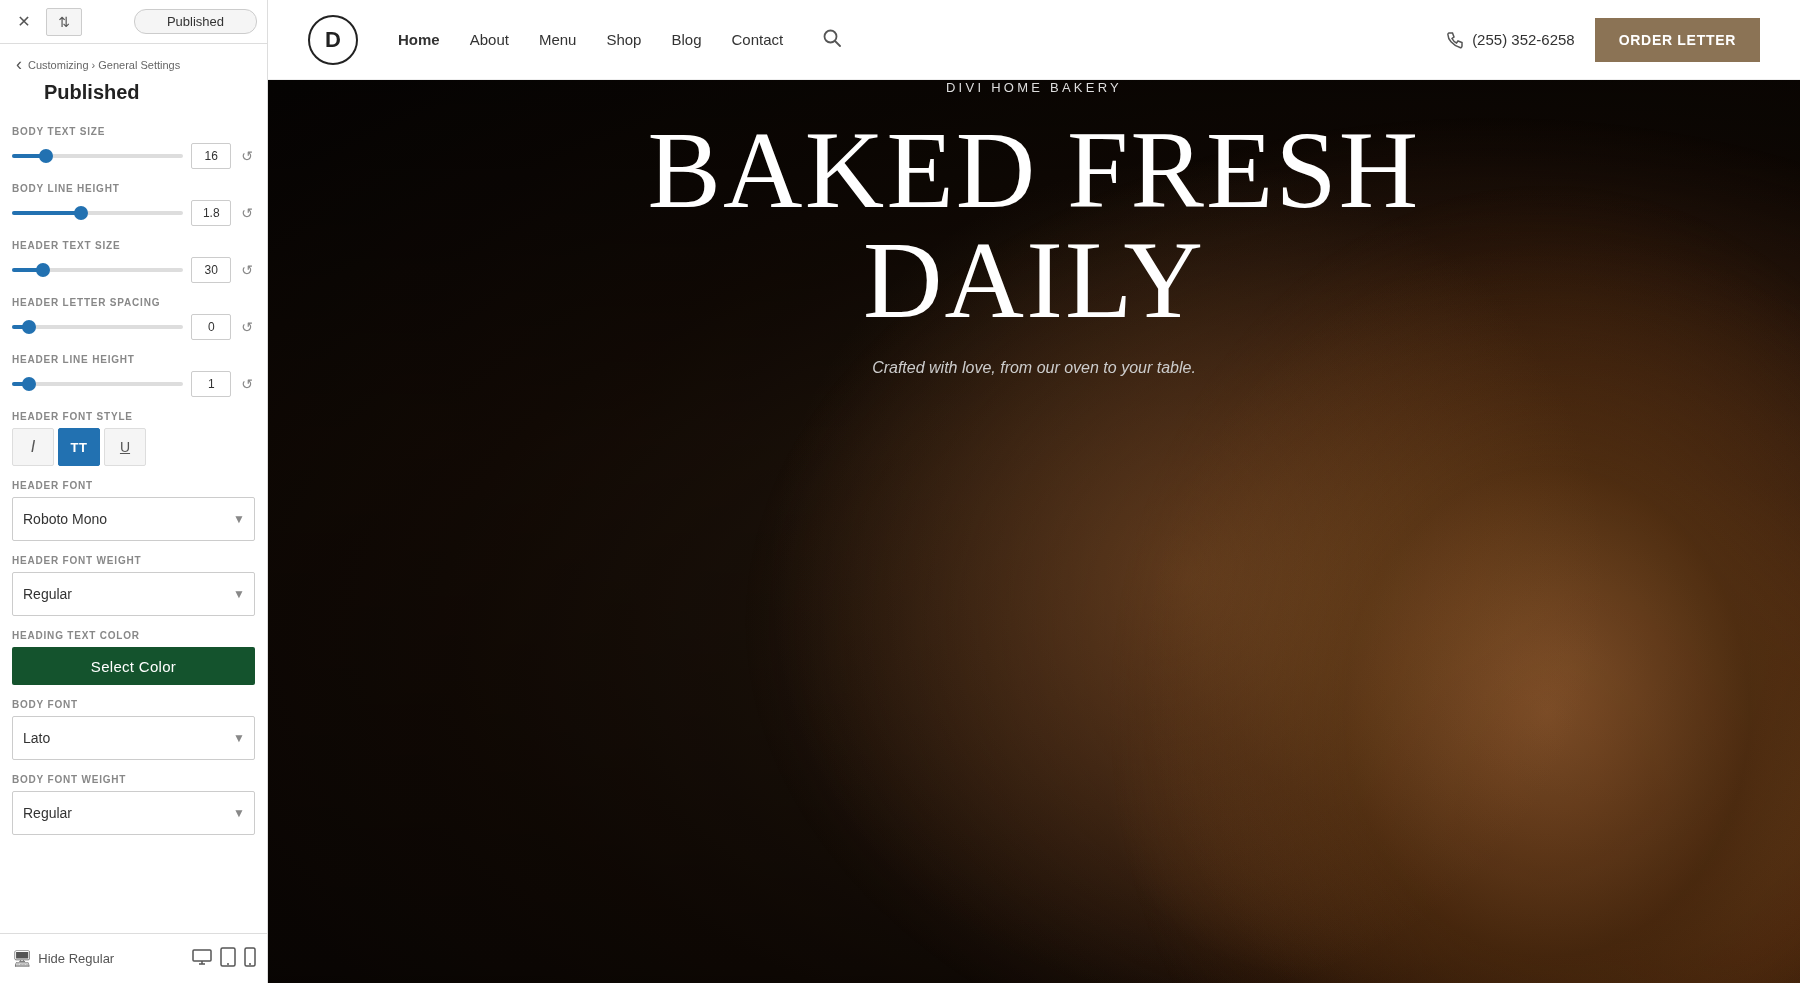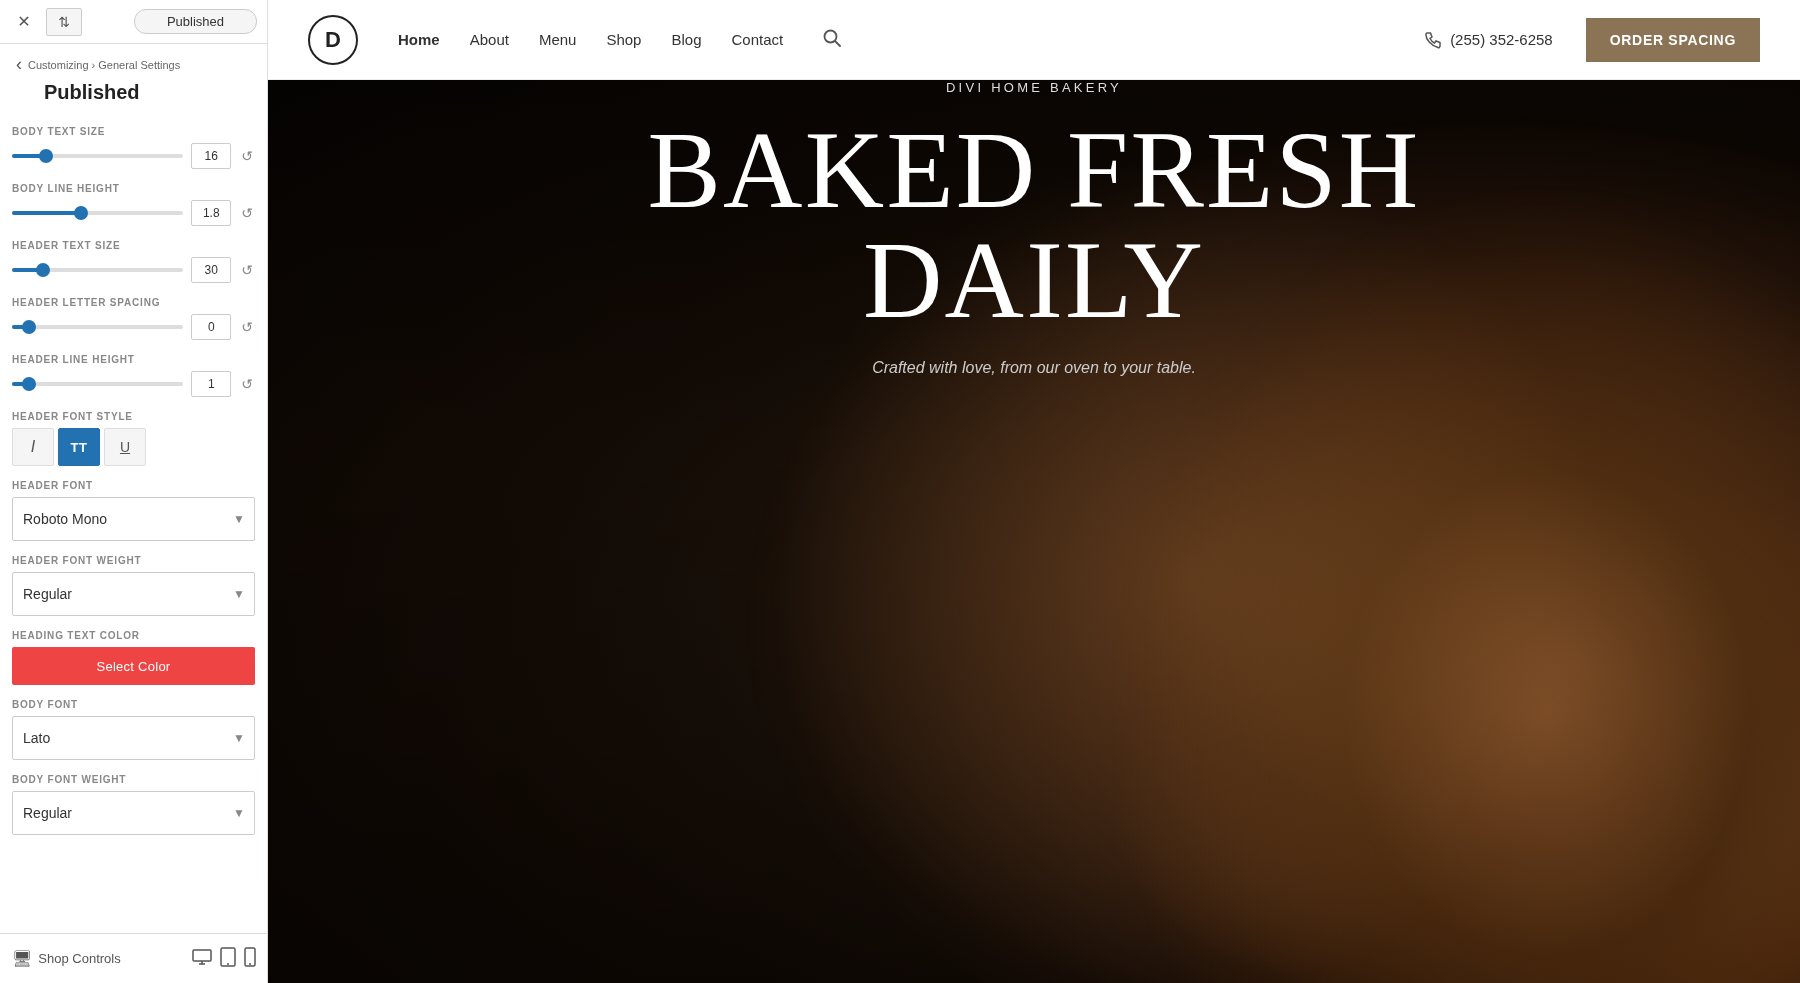--- a/index.html
+++ b/index.html
@@ -168,24 +168,24 @@
       right: 10px; top: 50%;
       transform: translateY(-50%);
       pointer-events: none;
       color: #888; font-size: 12px;
     }
 
     
     .color-btn {
       width: 100%;
       height: 38px;
-      background: #ef4444;
+      background: #14532d;
       border: none;
       color: #fff;
-      font-size: 13px;
+      font-size: 15px;
       cursor: pointer;
       border-radius: 2px;
       letter-spacing: 0.02em;
     }
 
     
     .panel-bottom {
       position: absolute;
       bottom: 0;
       left: 0;
@@ -244,21 +244,21 @@
       display: flex; gap: 30px; align-items: center; flex: 1;
     }
     .nav-link {
       font-size: 15px; color: #333; text-decoration: none; cursor: pointer;
     }
     .nav-link.active { font-weight: 700; }
     .nav-search {
       font-size: 16px; color: #555; cursor: pointer; margin-left: 10px;
     }
     .nav-right {
-      display: flex; align-items: center; gap: 33px; margin-left: auto;
+      display: flex; align-items: center; gap: 20px; margin-left: auto;
     }
     .nav-phone {
       display: flex; align-items: center; gap: 8px; font-size: 15px; color: #333;
     }
     .order-btn {
       background: #8b7355;
       color: #fff;
       border: none;
       padding: 14px 24px;
       font-size: 14px;
@@ -488,21 +488,21 @@
         </select>
         <span class="dropdown-arrow">▼</span>
       </div>
     </div>
 
   </div>
 
   <div class="panel-bottom">
     <button class="hide-controls-btn">
       <span style="font-size:16px;">🖥</span>
-      <span>Shop Controls</span>
+      <span>Hide Regular</span>
     </button>
     <div class="device-icons">
       <button class="device-icon-btn">
         <svg width="20" height="16" viewBox="0 0 20 16" fill="none" xmlns="http://www.w3.org/2000/svg">
           <rect x="1" y="1" width="18" height="11" rx="1" stroke="#555" stroke-width="1.5" fill="none"></rect>
           <line x1="7" y1="15" x2="13" y2="15" stroke="#555" stroke-width="1.5"></line>
           <line x1="10" y1="12" x2="10" y2="15" stroke="#555" stroke-width="1.5"></line>
         </svg>
       </button>
       <button class="device-icon-btn">
@@ -539,21 +539,21 @@
         </svg>
       </span>
     </div>
     <div class="nav-right">
       <div class="nav-phone">
         <svg width="18" height="18" viewBox="0 0 18 18" fill="none" xmlns="http://www.w3.org/2000/svg">
           <path d="M3 2h3.5l1.5 4-2 1.5c1 2 2.5 3.5 4.5 4.5L12 10l4 1.5V15c0 1-1 2-2 1.5C6 14 2 8 2 4c-.5-1 .5-2 1-2z" stroke="#555" stroke-width="1.5" fill="none"></path>
         </svg>
         <span>(255) 352-6258</span>
       </div>
-      <button class="order-btn">ORDER SPACING</button>
+      <button class="order-btn">ORDER LETTER</button>
     </div>
   </nav>
 
   <div class="site-hero">
     <div class="hero-bg"></div>
     <div class="hero-bread"></div>
 
     <div style="position:absolute; right:0; bottom:0; top:0; width:55%; z-index:2; 
       background: radial-gradient(ellipse 80% 90% at 70% 70%, #6b3d1e 0%, #3d1f08 30%, transparent 65%),
                   radial-gradient(ellipse 50% 60% at 90% 80%, #8b5a2b 0%, #5c3010 30%, transparent 60%);

